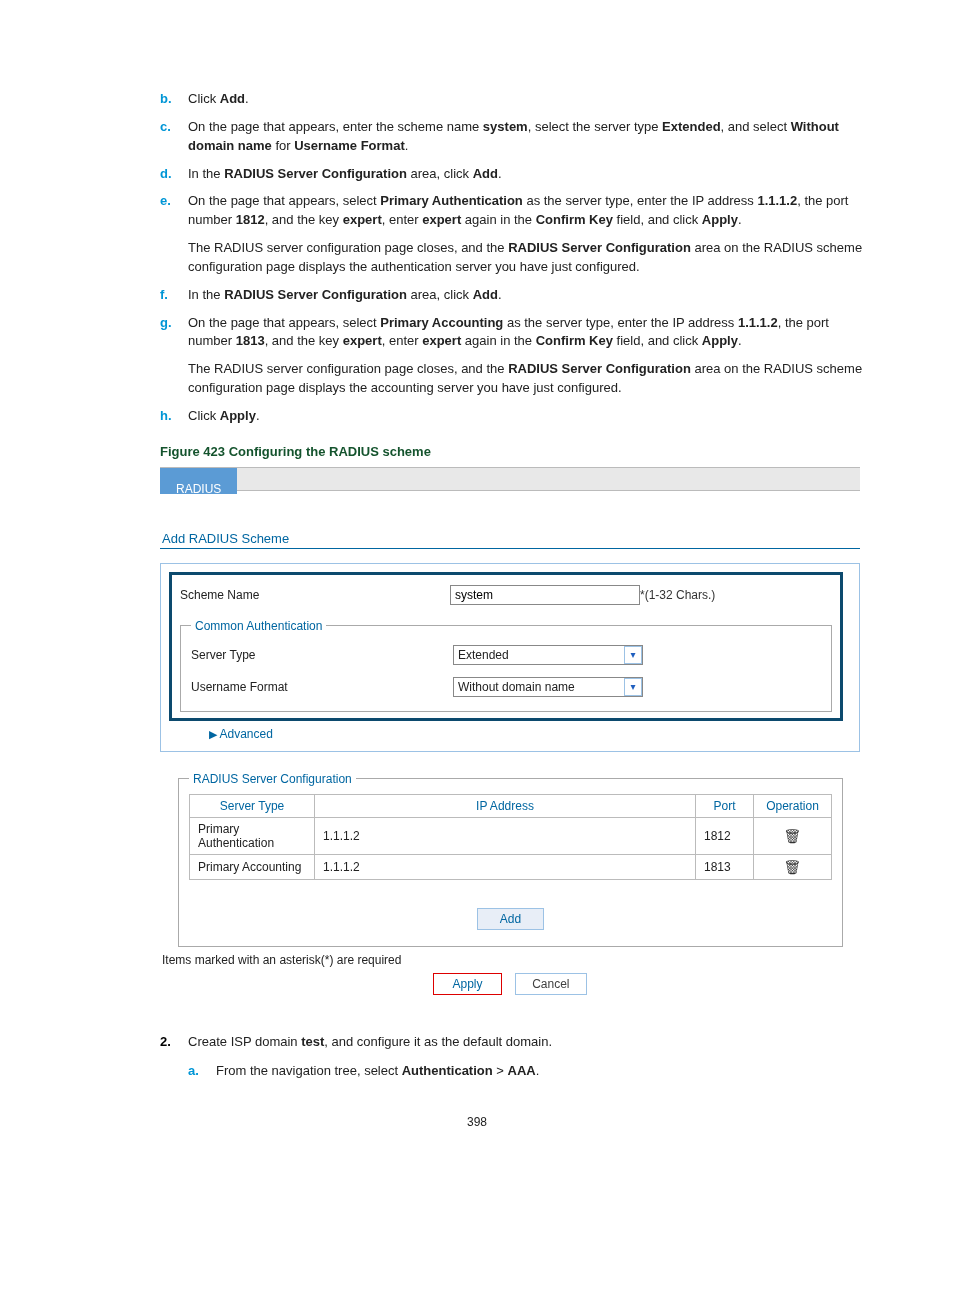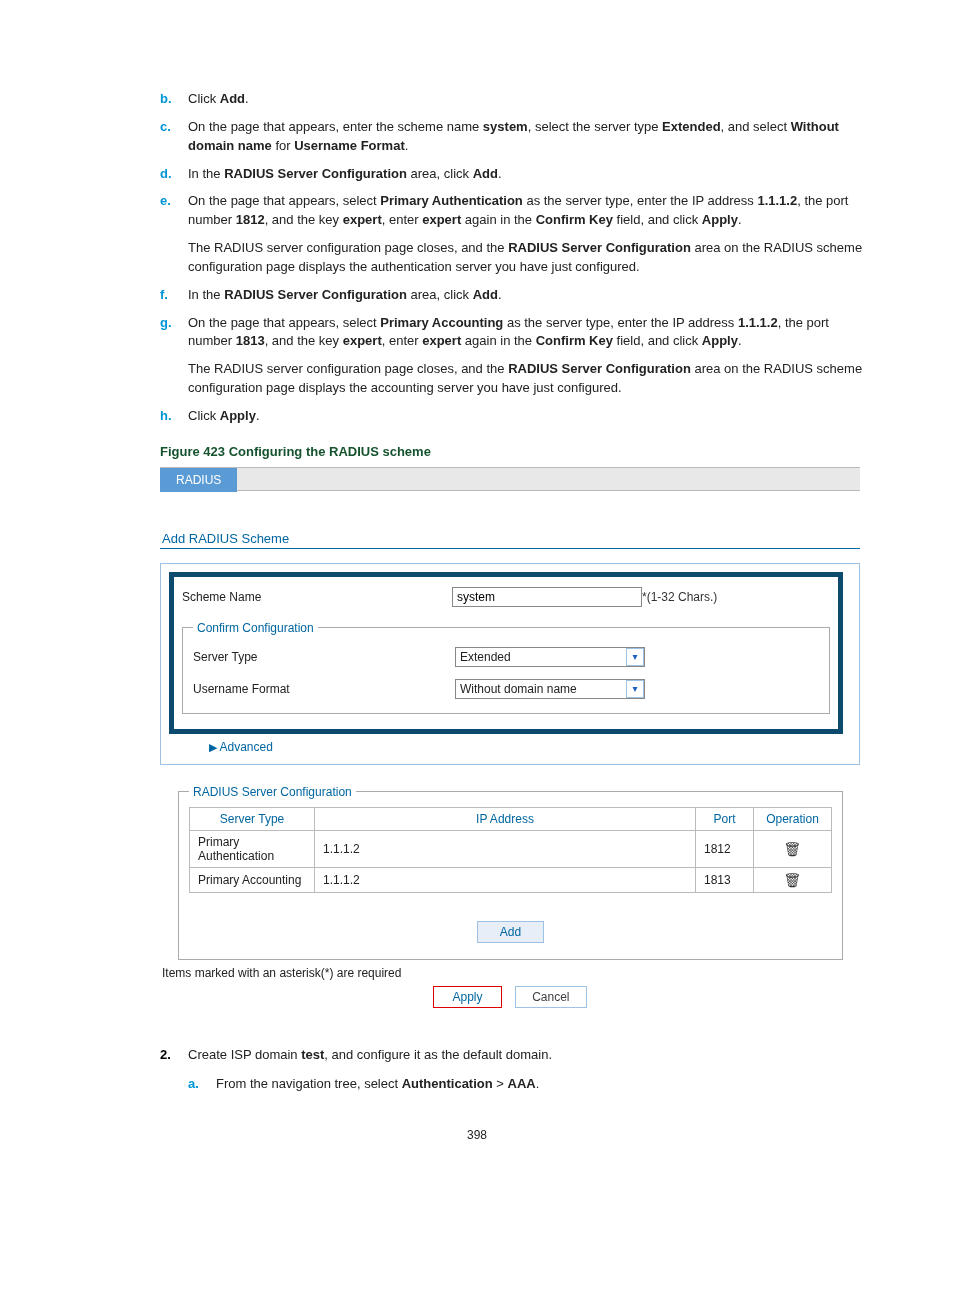--- a/index.html
+++ b/index.html
@@ -49,21 +49,21 @@
     background: #e8e8e8;
     border-top: 1px solid #bbb;
     border-bottom: 1px solid #bbb;
     height: 24px;
     position: relative;
   }
   .tab {
     background: #5b9bd5;
     color: #fff;
     display: inline-block;
-    padding: 4px 16px;
+    padding: 13px 16px;
     font-size: 12px;
     height: 24px;
     line-height: 16px;
   }
   .section-title {
     color: #0066a1;
     font-size: 13px;
     margin: 40px 0 2px 2px;
   }
   .section-underline {
@@ -214,22 +214,22 @@
     width: 28px;
     flex-shrink: 0;
   }
   .substeps { margin-left: 98px; }
   .page-num {
     text-align: center;
     font-size: 12px;
     margin-top: 34px;
   }
   .red-field-box {
-    border: 5px solid #0c4a6e;
-    padding: 4px 8px 9px 8px;
+    border: 3px solid #0c4a6e;
+    padding: 4px 8px 0 8px;
     margin: 0 0 0 -8px;
   }
 </style>
 </head>
 <body>
 
 <div class="page">
 
   <div class="steps">
 
@@ -288,21 +288,21 @@
     <div class="form-box">
 
       <div class="red-field-box">
         <div class="form-row">
           <span class="form-label">Scheme Name</span>
           <input class="input-text" value="system" style="">
           <span class="hint-text">*(1-32 Chars.)</span>
         </div>
 
         <fieldset>
-          <legend>Confirm Configuration</legend>
+          <legend>Common Authentication</legend>
 
           <div class="form-row">
             <span class="form-label" style="width:262px;">Server Type</span>
             <span class="select-wrap">
               <span class="select-text">Extended</span>
               <span class="select-arrow">▾</span>
             </span>
           </div>
 
           <div class="form-row">

